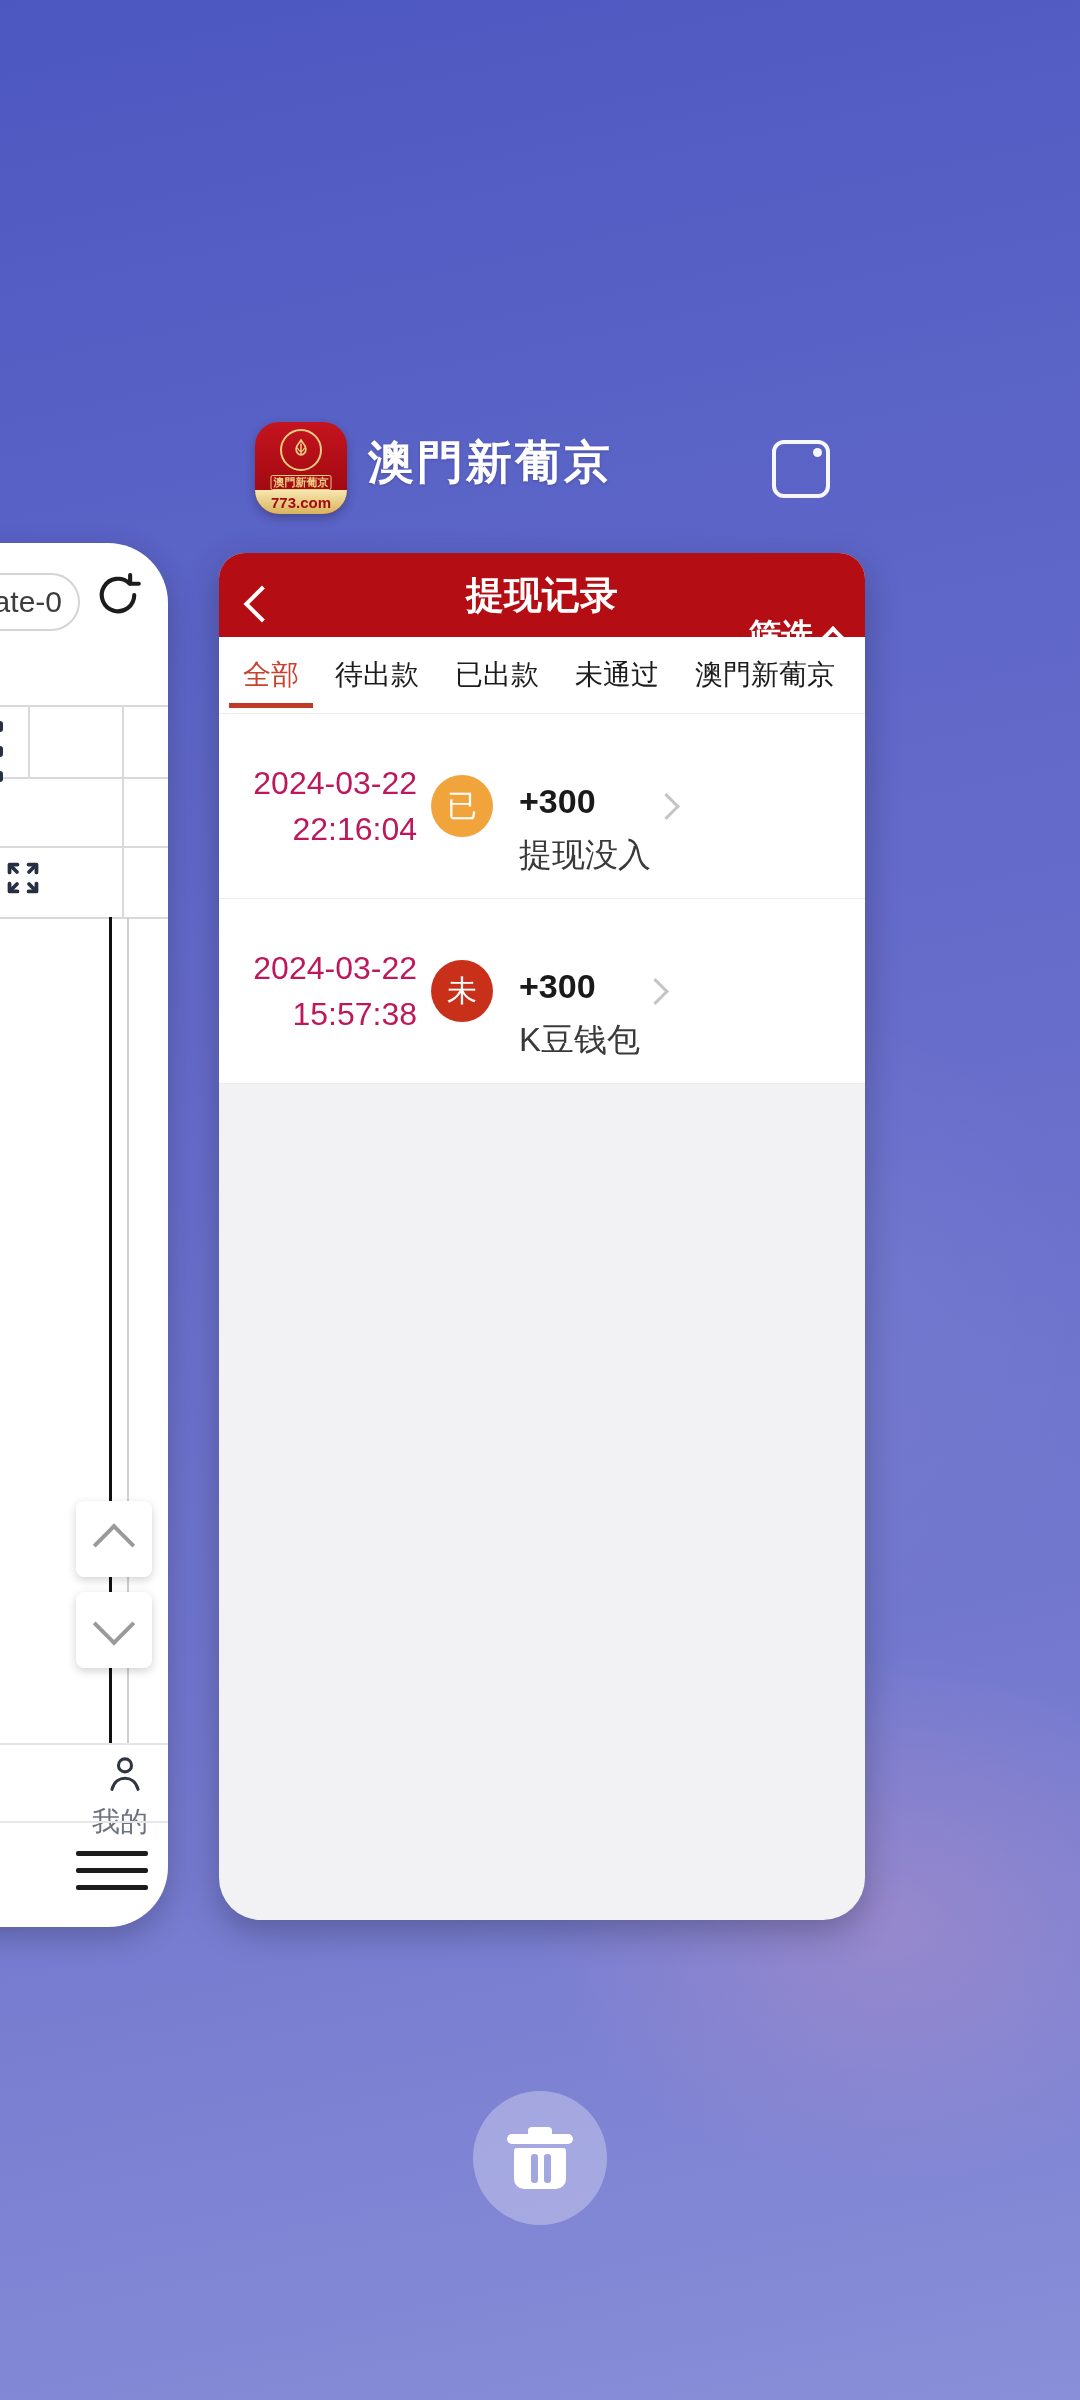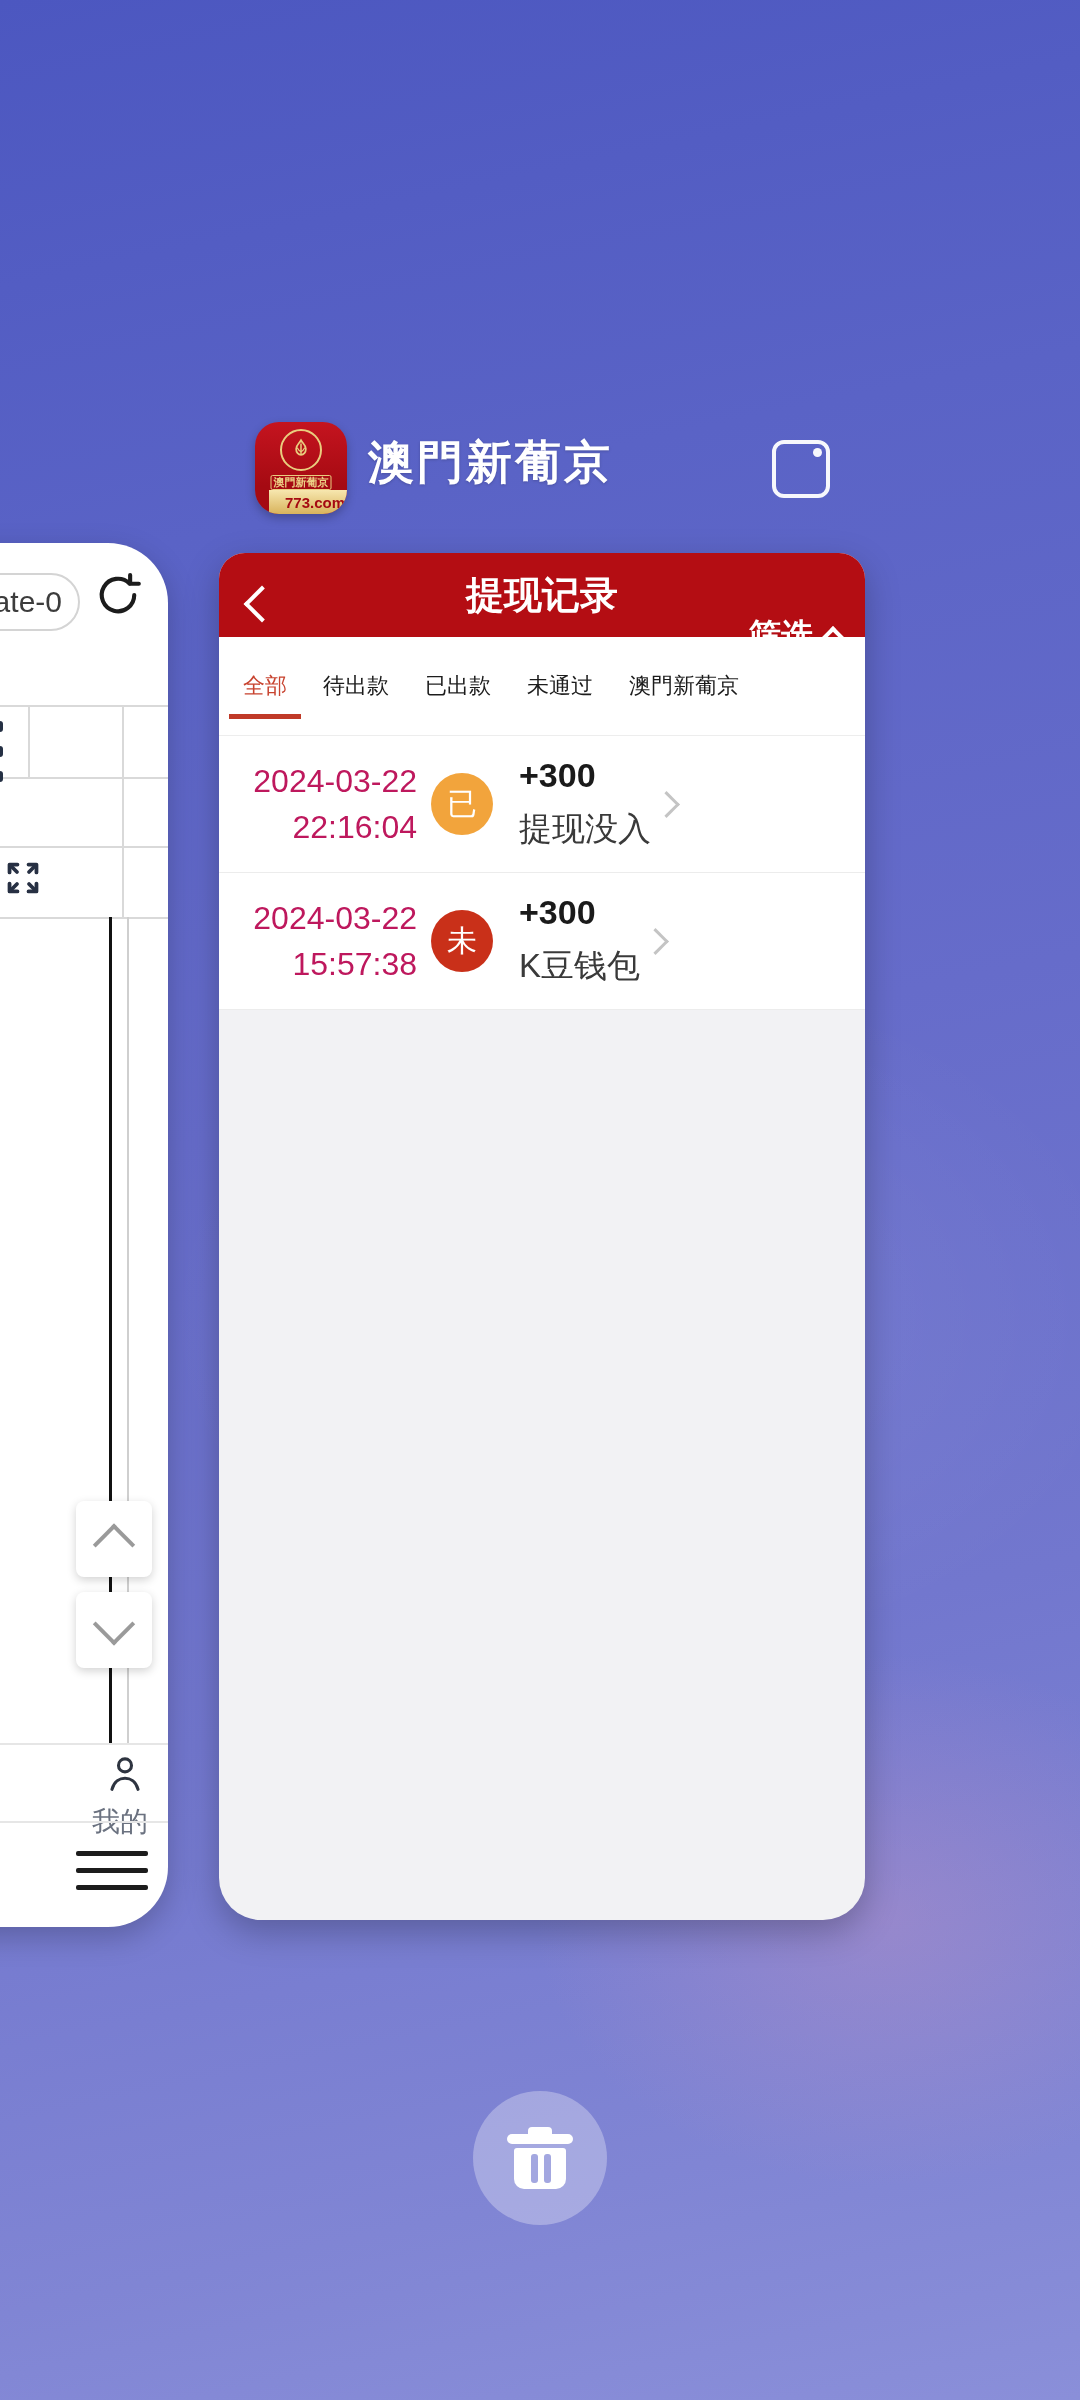--- a/index.html
+++ b/index.html
@@ -23,21 +23,21 @@
     position:absolute;left:50%;top:7px;transform:translateX(-50%);
     width:38px;height:38px;border-radius:50%;border:2px solid #e9cd7e;
     display:flex;align-items:center;justify-content:center;
   }
   .app-icon .name-chip{
     position:absolute;left:50%;top:53px;transform:translateX(-50%);
     border:1px solid #e9cd7e;color:#ecd185;font-size:11px;line-height:13px;
     padding:0 2px;white-space:nowrap;border-radius:2px;font-weight:bold;
   }
   .app-icon .domain-band{
-    position:absolute;left:14px;bottom:0;width:100%;height:24px;
+    position:absolute;left:0;bottom:0;width:100%;height:24px;
     background:linear-gradient(180deg,#f7e7af,#d8b35c);
     display:flex;align-items:center;justify-content:center;
     color:#a50a12;font-weight:bold;font-size:15px;
   }
   .app-title{
     position:absolute;left:368px;top:14px;color:#ffffff;font-size:46px;font-weight:bold;
     letter-spacing:3px;text-shadow:0 1px 3px rgba(0,0,0,0.18);
   }
   .win-icon{
     position:absolute;left:772px;top:22px;width:50px;height:50px;
@@ -96,38 +96,38 @@
   .filter{
     position:absolute;right:22px;top:0;height:100%;display:flex;align-items:center;gap:10px;
     color:#fff;font-size:32px;font-weight:bold;margin-top:41px;
   }
   .caret-up{
     width:16px;height:16px;border-left:4px solid #fff;border-top:4px solid #fff;
     transform:rotate(45deg) translate(3px,3px);
   }
   .tabs{
     background:#ffffff;height:66px;display:flex;align-items:center;
-    padding:16px 24px;gap:36px;font-size:22px;color:#1c1c1c;
+    padding:5px 24px;gap:36px;font-size:28px;color:#1c1c1c;
     border-bottom:1px solid #ededed;
   }
   .tab{position:relative;height:100%;display:flex;align-items:center;white-space:nowrap;}
   .tab.active{color:#c8432f;}
   .tab.active::after{
     content:"";position:absolute;left:-14px;right:-14px;bottom:0;height:5px;background:#c03a28;
   }
   .record{
     background:#ffffff;display:flex;align-items:center;
     padding:20px 16px 20px 22px;border-bottom:1px solid #ececec;min-height:82px;
   }
   .rec-date{width:176px;text-align:right;color:#be185d;font-size:32px;line-height:1.45;}
   .badge{
     width:62px;height:62px;border-radius:50%;margin-left:14px;flex:0 0 auto;
     display:flex;align-items:center;justify-content:center;color:#fff;font-size:30px;
   }
-  .rec-mid{margin-left:26px;}
+  .rec-mid{margin-left:26px;margin-top:48px;}
   .rec-amount{font-size:34px;font-weight:bold;color:#1a1a1a;}
   .rec-channel{font-size:33px;color:#3a3a3a;margin-top:12px;}
   .rec-status{margin-left:auto;width:148px;text-align:center;color:#454545;font-size:31px;line-height:1.5;}
   .row-chev{
     width:16px;height:16px;border-right:3px solid #c4c4c4;border-top:3px solid #c4c4c4;
     transform:rotate(45deg);margin:0 6px 0 6px;flex:0 0 auto;
   }
 
   
   .trash-btn{

